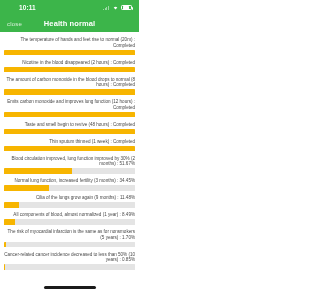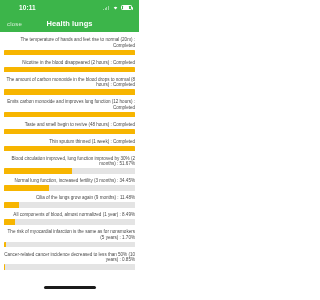--- a/index.html
+++ b/index.html
@@ -139,21 +139,21 @@
         </svg>
       </span>
       <span class="sb-batt">
           <span></span>
         </span>
     </span>
   </div>
 
   <div class="navbar">
     <span class="nav-close">close</span>
-    <span class="nav-title">Health lungs</span>
+    <span class="nav-title">Health normal</span>
   </div>
 
   <div class="content" id="list">
       <div class="item">
         <div class="item-label">The temperature of hands and feet rise to normal (20m) : Completed</div>
         <div class="track" style="background: rgb(228, 228, 228);">
           <div class="fill full" style="width: 100%; background: rgb(247, 181, 0);"></div>
         </div>
       </div>
       <div class="item">

